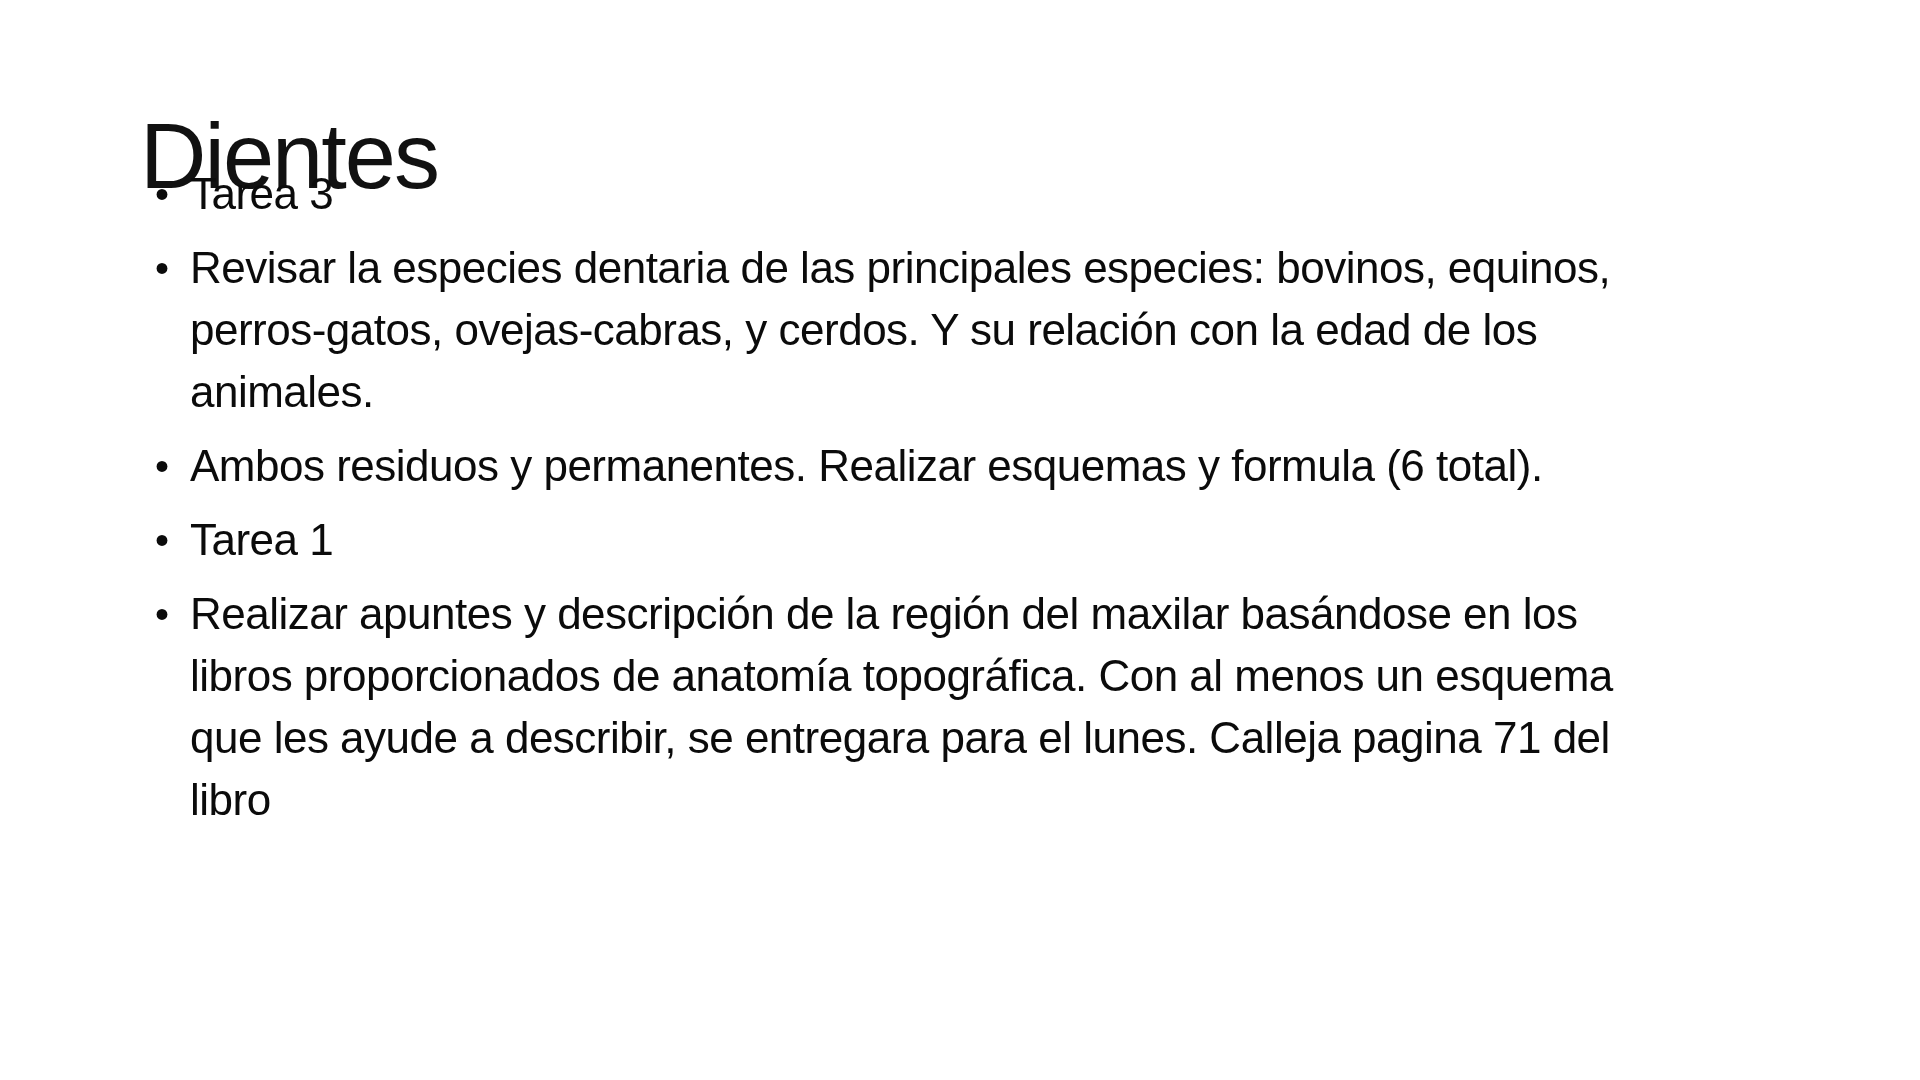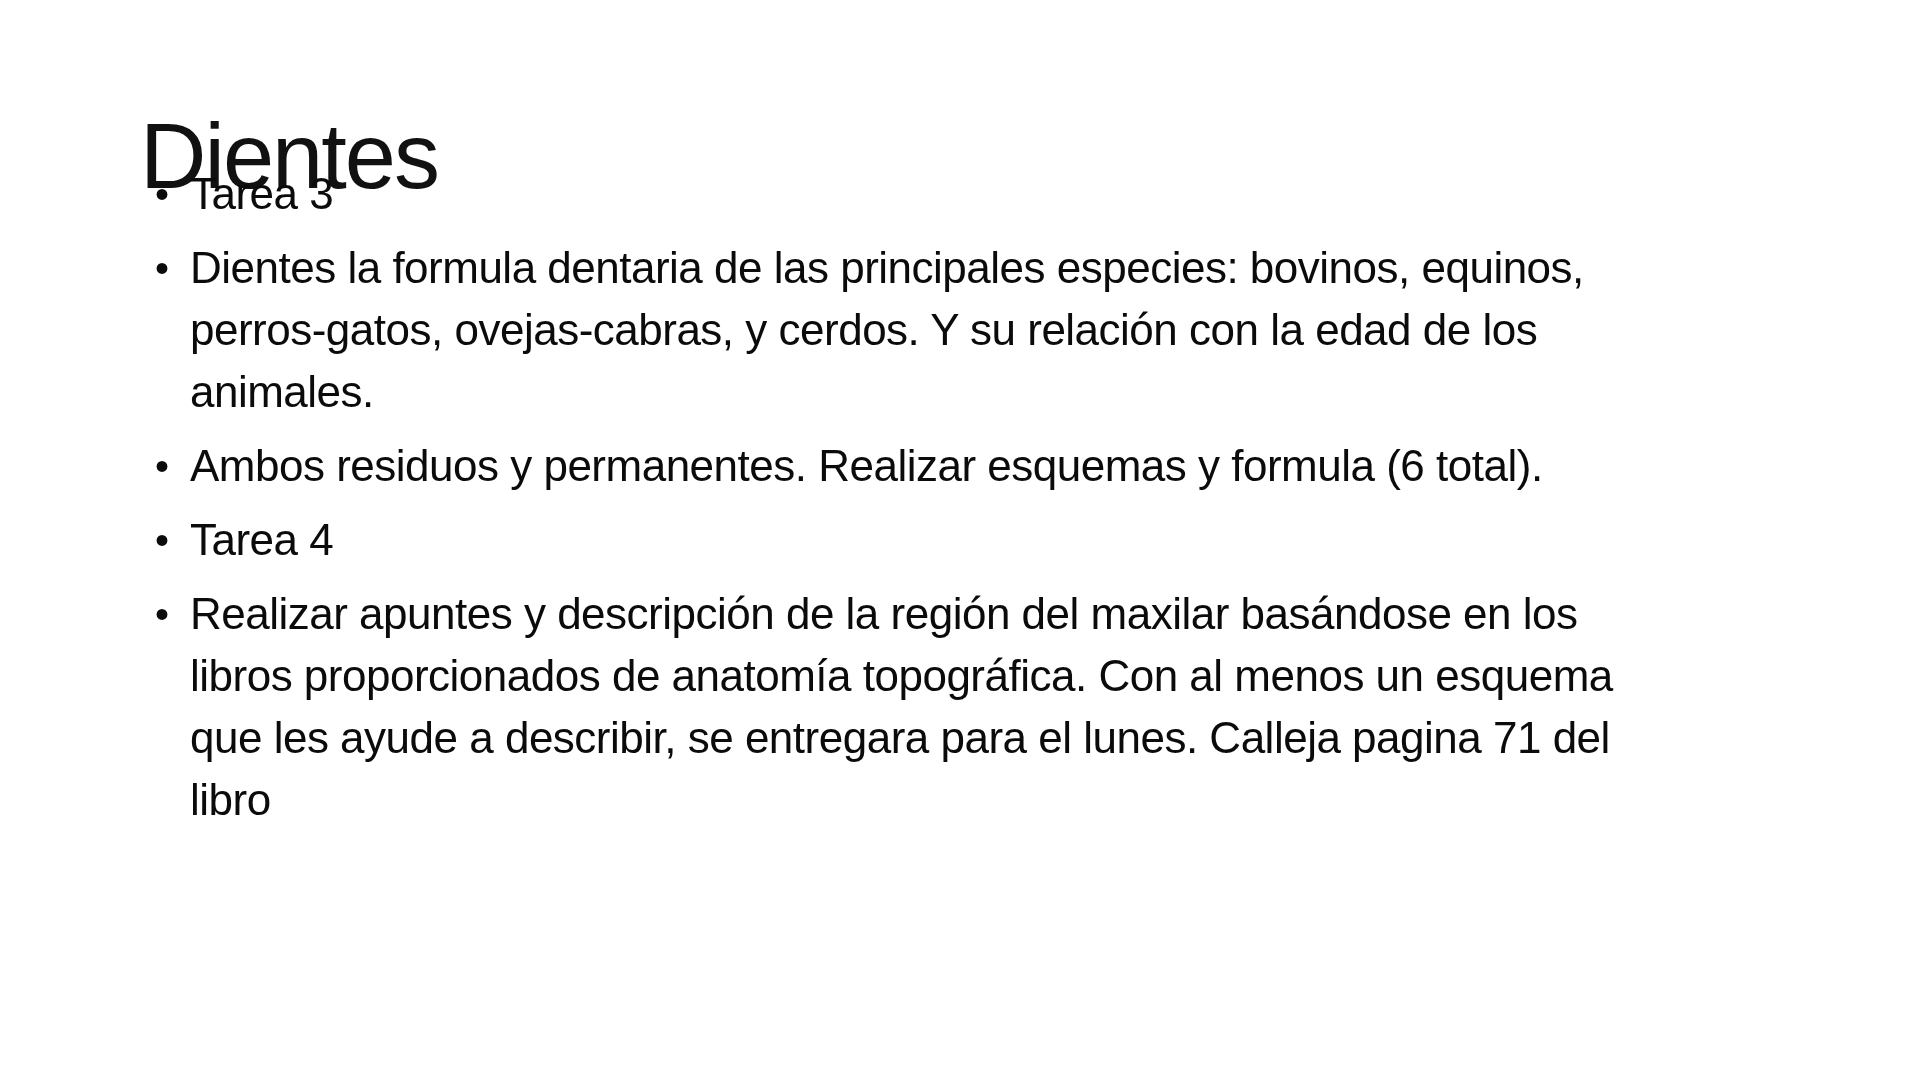--- a/index.html
+++ b/index.html
@@ -67,33 +67,33 @@
 
   <ul class="bullet-list">
 
     <li class="bullet-item">
       <span class="bullet-marker">•</span>
       <span class="bullet-text">Tarea 3</span>
     </li>
 
     <li class="bullet-item">
       <span class="bullet-marker">•</span>
-      <span class="bullet-text">Dientes la formula dentaria de las principales especies: bovinos, equinos,
+      <span class="bullet-text">Revisar la especies dentaria de las principales especies: bovinos, equinos,
 perros-gatos, ovejas-cabras, y cerdos. Y su relación con la edad de los
 animales.</span>
     </li>
 
     <li class="bullet-item">
       <span class="bullet-marker">•</span>
       <span class="bullet-text">Ambos residuos y permanentes. Realizar esquemas y formula (6 total).</span>
     </li>
 
     <li class="bullet-item">
       <span class="bullet-marker">•</span>
-      <span class="bullet-text">Tarea 4</span>
+      <span class="bullet-text">Tarea 1</span>
     </li>
 
     <li class="bullet-item">
       <span class="bullet-marker">•</span>
       <span class="bullet-text">Realizar apuntes y descripción de la región del maxilar basándose en los
 libros proporcionados de anatomía topográfica. Con al menos un esquema
 que les ayude a describir, se entregara para el lunes. Calleja pagina 71 del
 libro</span>
     </li>
 

